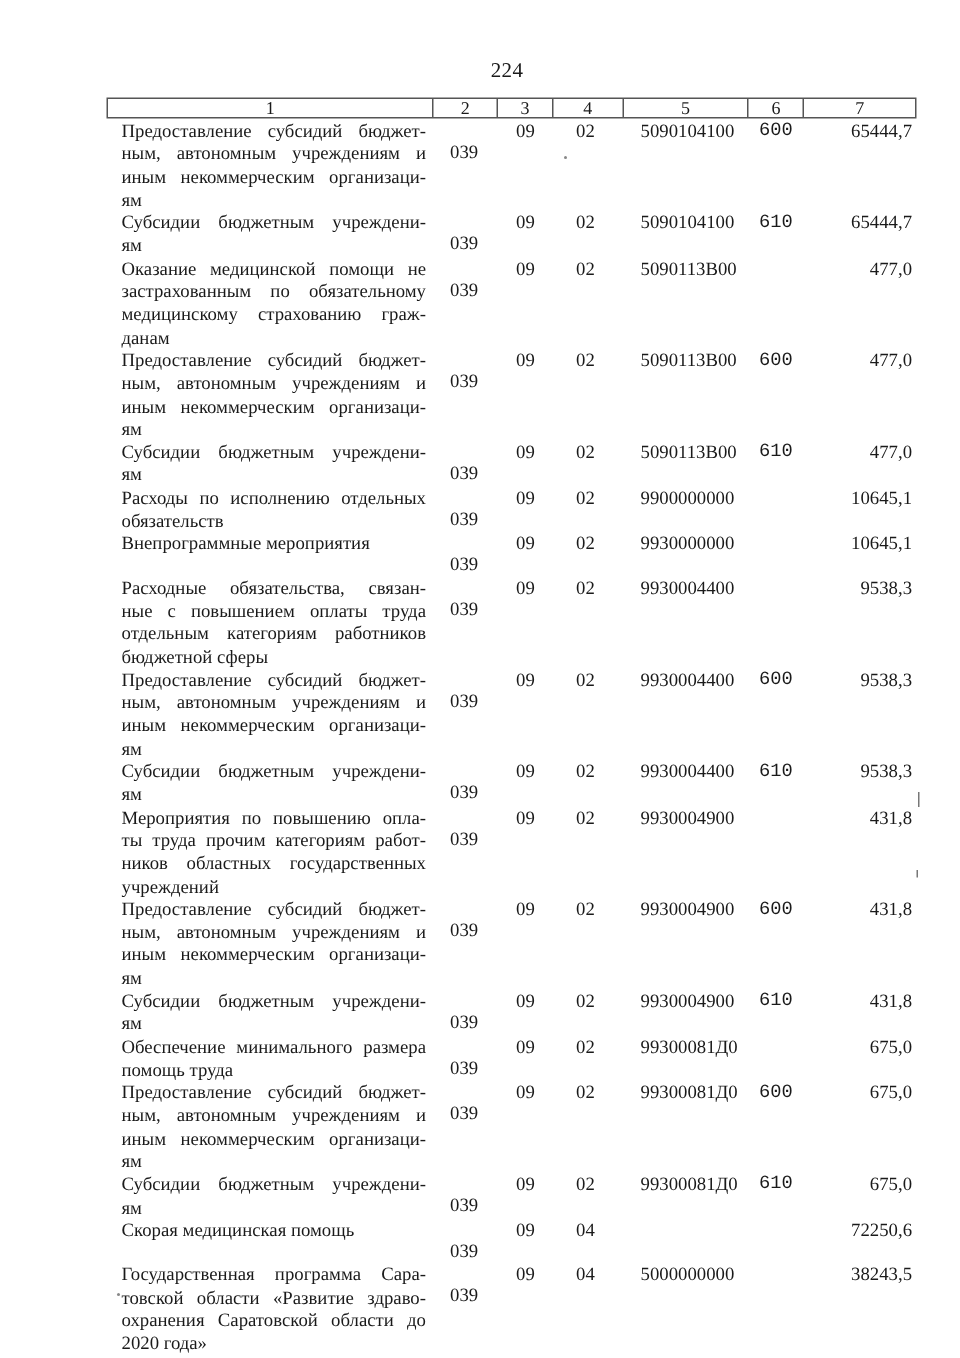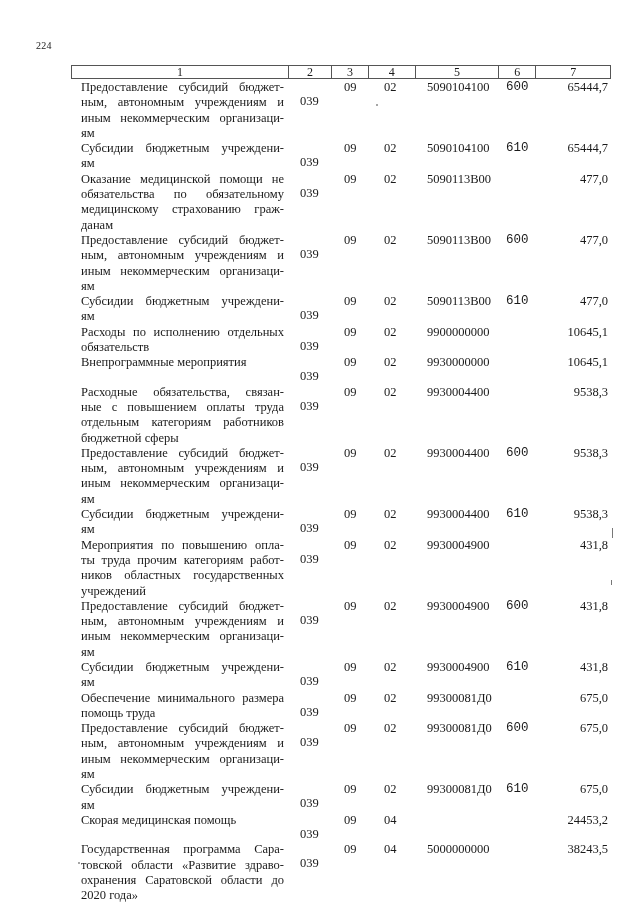--- a/index.html
+++ b/index.html
@@ -3,21 +3,21 @@
 <meta charset="utf-8">
 <style>
   html, body { margin: 0; padding: 0; background: #ffffff; }
   body {
     width: 640px; height: 905px; position: relative; overflow: hidden;
     font-family: "Liberation Serif", "DejaVu Serif", serif;
     color: #1a1a1a;
   }
   .page-number {
     position: absolute; top: 40px; left: 0; width: 100%;
-    text-align: left; font-size: 10px; letter-spacing: 0.2px;
+    text-align: center; font-size: 14px; letter-spacing: 0.2px;
     padding-left: 36px; box-sizing: border-box;
   }
   .header-row {
     position: absolute; top: 65px; left: 71px; width: 540px; height: 14px;
     display: flex; border: 1px solid #555; box-sizing: border-box;
   }
   .header-row .hc {
     border-left: 1px solid #555; text-align: center; font-size: 12px; line-height: 12px;
     box-sizing: border-box;
   }
@@ -78,21 +78,21 @@
       <div class="c cc2">039</div>
       <div class="c cc3">09</div>
       <div class="c cc4">02</div>
       <div class="c cc5">5090104100</div>
       <div class="c cc6">610</div>
       <div class="c cc7">65444,7</div>
     </div>
     <div class="row">
       <div class="c1">
         <span class="line">Оказание медицинской помощи не</span>
-        <span class="line">обязательства по обязательному</span>
+        <span class="line">застрахованным по обязательному</span>
         <span class="line">медицинскому страхованию граж-</span>
         <span class="line last">данам</span>
       </div>
       <div class="c cc2">039</div>
       <div class="c cc3">09</div>
       <div class="c cc4">02</div>
       <div class="c cc5">5090113В00</div>
       <div class="c cc6"></div>
       <div class="c cc7">477,0</div>
     </div>
@@ -265,21 +265,21 @@
     </div>
     <div class="row">
       <div class="c1">
         <span class="line last">Скорая медицинская помощь</span>
       </div>
       <div class="c cc2">039</div>
       <div class="c cc3">09</div>
       <div class="c cc4">04</div>
       <div class="c cc5"></div>
       <div class="c cc6"></div>
-      <div class="c cc7">24453,2</div>
+      <div class="c cc7">72250,6</div>
     </div>
     <div class="row">
       <div class="c1">
         <span class="line">Государственная программа Сара-</span>
         <span class="line">товской области «Развитие здраво-</span>
         <span class="line">охранения Саратовской области до</span>
         <span class="line last">2020 года»</span>
       </div>
       <div class="c cc2">039</div>
       <div class="c cc3">09</div>

